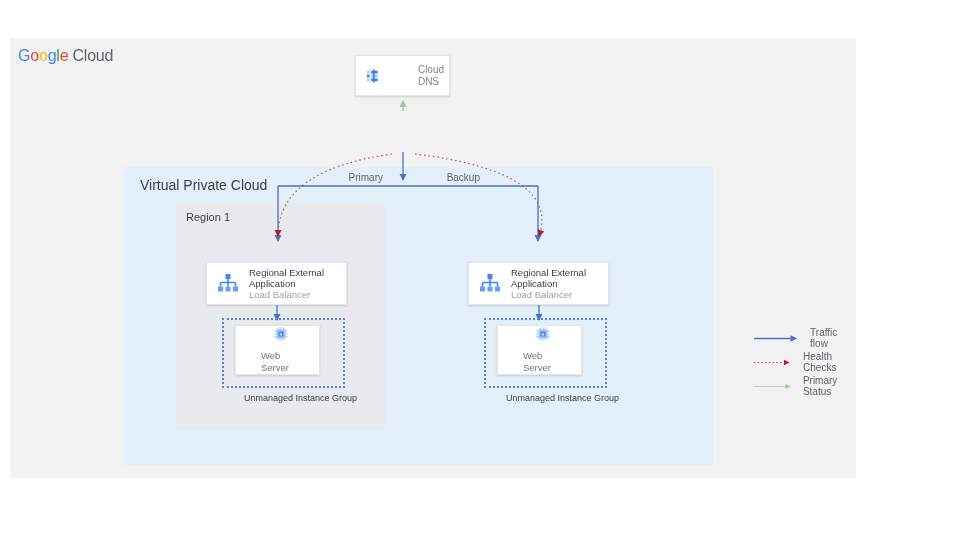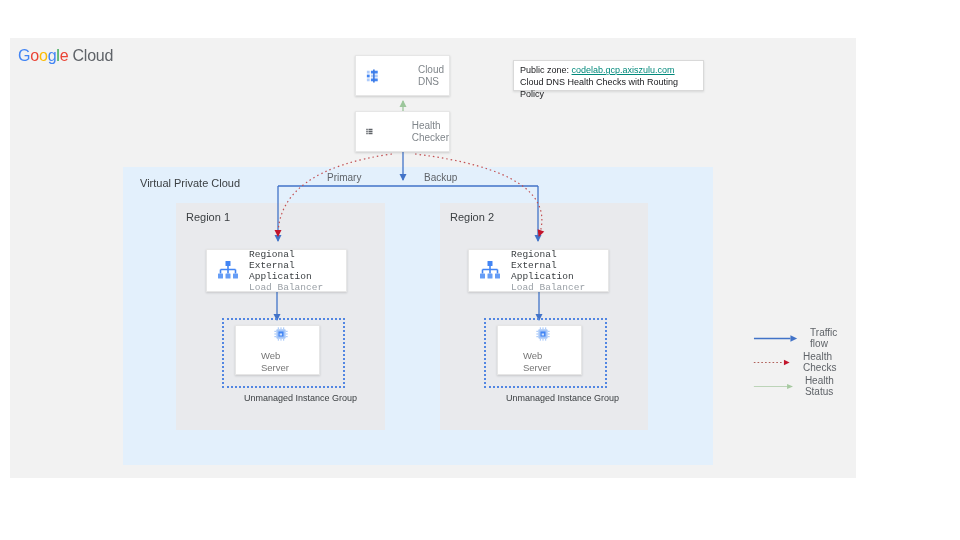--- a/index.html
+++ b/index.html
@@ -33,43 +33,43 @@
   
   #pubzone {
     position:absolute; left:513px; top:60px; width:191px; height:31px;
     background:#fff; border:1px solid #d9d9d9; box-shadow:0 1px 2px rgba(60,64,67,.15);
     box-sizing:border-box; padding:3px 6px; font-size:9px; line-height:12px; color:#202124;
   }
   #pubzone .zone-link { color:#00897b; text-decoration:underline; cursor:pointer; }
 
   
   #vpc { position:absolute; left:123px; top:167px; width:590px; height:298px; background:#e3f0fc; }
-  .vpc-label { position:absolute; left:17px; top:10px; font-size:11px; color:#3c4043; }
+  .vpc-label { position:absolute; left:17px; top:10px; font-size:14px; color:#3c4043; }
   .region { position:absolute; top:203px; height:227px; background:#e9eaed; }
   #region-1 { left:176px; width:209px; }
   #region-2 { left:440px; width:208px; }
   .region-label { position:absolute; left:10px; top:8px; font-size:11px; color:#3c4043; }
 
   
-  .lb-card { top:249px; width:141px; height:43px; padding-left:8px; gap:8px;font-family:Liberation Mono, monospace; }
+  .lb-card { top:262px; width:141px; height:43px; padding-left:8px; gap:8px; }
   #lb-1 { left:206px; } #lb-2 { left:468px; }
   .lb-text .t { font-size:9.5px; color:#3c4043; line-height:11px; width:92px; }
   .lb-text .s { font-size:9.5px; color:#9aa0a6; line-height:11px; }
 
   
   .group { position:absolute; top:318px; width:123px; height:70px; border:2px dotted #5286e2; box-sizing:border-box; }
   #group-1 { left:222px; } #group-2 { left:484px; }
   .ws-card { top:325px; width:85px; height:50px; padding-left:7px; gap:8px;flex-direction:column; }
   #ws-1 { left:235px; } #ws-2 { left:497px; }
   .ws-label { font-size:9.5px; color:#757575; line-height:12px; width:40px; }
   .group-label { position:absolute; top:393px; width:145px; text-align:right; font-size:9px; color:#3c4043; }
   #group-label-1 { left:212px; } #group-label-2 { left:474px; }
 
   
-  .edge-label { position:absolute; top:172px; width:56px; text-align:left; font-size:10px; color:#5f6368; }
+  .edge-label { position:absolute; top:172px; width:56px; text-align:right; font-size:10px; color:#5f6368; }
   #label-primary { left:327px; } #label-backup { left:424px; }
 
   
   #legend { position:absolute; left:753px; top:332px; display:flex; flex-direction:column; gap:12px; }
   .legend-row { display:flex; align-items:center; gap:11px; height:12px; }
   .legend-label { font-size:10px; color:#5f6368; }
 
   svg.overlay { position:absolute; left:0; top:0; pointer-events:none; }
 </style>
 </head>
@@ -80,23 +80,20 @@
 
   <div class="logo">
     <span class="l-blue">G</span><span class="l-red">o</span><span class="l-yellow">o</span><span class="l-blue">g</span><span class="l-green">l</span><span class="l-red">e</span><span class="product">Cloud</span>
   </div>
 
   <div id="vpc">
     <div class="vpc-label">Virtual Private Cloud</div>
   </div>
   <div class="region" id="region-1">
     <div class="region-label">Region 1</div>
-  </div>
-  <div class="region" id="region-2">
-    <div class="region-label">Region 2</div>
   </div>
 
   <svg class="overlay" width="960" height="540">
     <defs>
       <marker id="m-blue" viewBox="0 0 8 8" markerWidth="8" markerHeight="8" refX="6.5" refY="4" orient="auto" markerUnits="userSpaceOnUse">
         <path d="M0.5,0.5 L7.5,4 L0.5,7.5 Z" fill="#4273c8"></path>
       </marker>
       <marker id="m-green" viewBox="0 0 8 8" markerWidth="8" markerHeight="8" refX="6.5" refY="4" orient="auto" markerUnits="userSpaceOnUse">
         <path d="M0.5,0.5 L7.5,4 L0.5,7.5 Z" fill="#9cc69b"></path>
       </marker>
@@ -127,36 +124,21 @@
       <rect x="9.5" y="3.5" width="11" height="4.5" fill="#4285f4"></rect>
       <rect x="3" y="9.75" width="4.5" height="4.5" fill="#4285f4"></rect>
       <rect x="9.5" y="9.75" width="11" height="4.5" fill="#aecbfa"></rect>
       <rect x="3" y="16" width="4.5" height="4.5" fill="#aecbfa"></rect>
       <rect x="9.5" y="16" width="11" height="4.5" fill="#4285f4"></rect>
       <rect x="13" y="1.5" width="2.6" height="21" fill="#3f7ae0"></rect>
     </svg>
     <div class="node-label">Cloud DNS</div>
   </div>
 
-  <div class="card" id="health-checker">
-    <svg width="23" height="23" viewBox="0 0 24 24">
-      <rect x="3.5" y="4.5" width="4" height="4" fill="#5f6368"></rect>
-        <rect x="9.5" y="4.5" width="11" height="4" fill="#5f6368"></rect>
-      <rect x="3.5" y="10" width="4" height="4" fill="#5f6368"></rect>
-        <rect x="9.5" y="10" width="11" height="4" fill="#5f6368"></rect>
-      <rect x="3.5" y="15.5" width="4" height="4" fill="#5f6368"></rect>
-        <rect x="9.5" y="15.5" width="11" height="4" fill="#5f6368"></rect>
-    </svg>
-    <div class="node-label">Health Checker</div>
-  </div>
-
-  <div id="pubzone">
-    <div><span>Public zone: </span><span class="zone-link">codelab.gcp.axiszulu.com</span></div>
-    <div>Cloud DNS Health Checks with Routing Policy</div>
-  </div>
+
 
   <div class="card lb-card" id="lb-1">
     <svg width="26" height="26" viewBox="0 0 26 26">
       <rect x="10.5" y="3" width="5" height="5" rx="0.5" fill="#4285f4"></rect>
       <path d="M13,8 L13,11.5 M5.5,11.5 L20.5,11.5 M5.5,11.5 L5.5,15.5 M13,11.5 L13,15.5 M20.5,11.5 L20.5,15.5" stroke="#4285f4" stroke-width="1.6" fill="none"></path>
       <rect x="3" y="15.5" width="5" height="5" rx="0.5" fill="#669df6"></rect>
       <rect x="10.5" y="15.5" width="5" height="5" rx="0.5" fill="#669df6"></rect>
       <rect x="18" y="15.5" width="5" height="5" rx="0.5" fill="#669df6"></rect>
     </svg>
     <div class="lb-text">
@@ -240,16 +222,16 @@
         <line x1="1" y1="5.5" x2="36" y2="5.5" stroke="#b0605a" stroke-width="1.3" stroke-dasharray="2,2.6"></line>
         <polygon points="38,2 45,5.5 38,9" fill="#c2152c"></polygon>
       </svg>
       <span class="legend-label">Health Checks</span>
     </div>
     <div class="legend-row">
       <svg width="48" height="11" viewBox="0 0 48 11">
         <line x1="1" y1="5.5" x2="40" y2="5.5" stroke="#bcd4b8" stroke-width="1.3"></line>
         <polygon points="40,2.5 47,5.5 40,8.5" fill="#a6c9a0"></polygon>
       </svg>
-      <span class="legend-label">Health Status</span>
+      <span class="legend-label">Primary Status</span>
     </div>
   </div>
 </div>
 
 </body></html>

